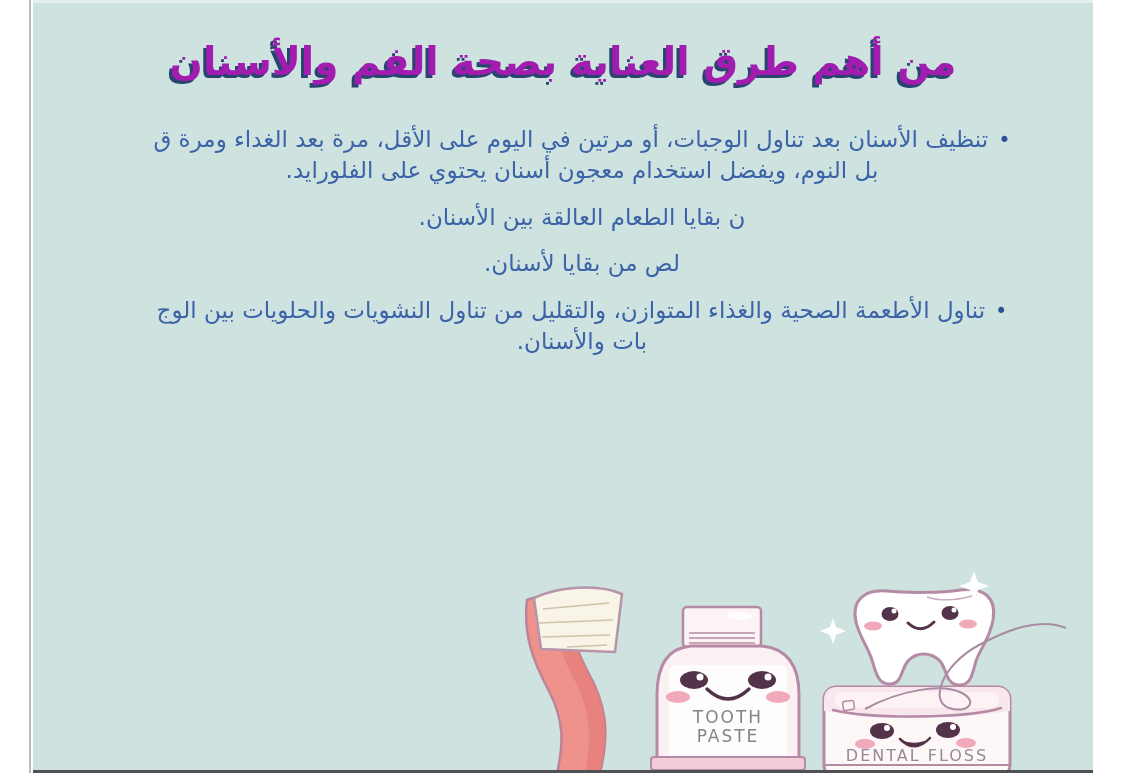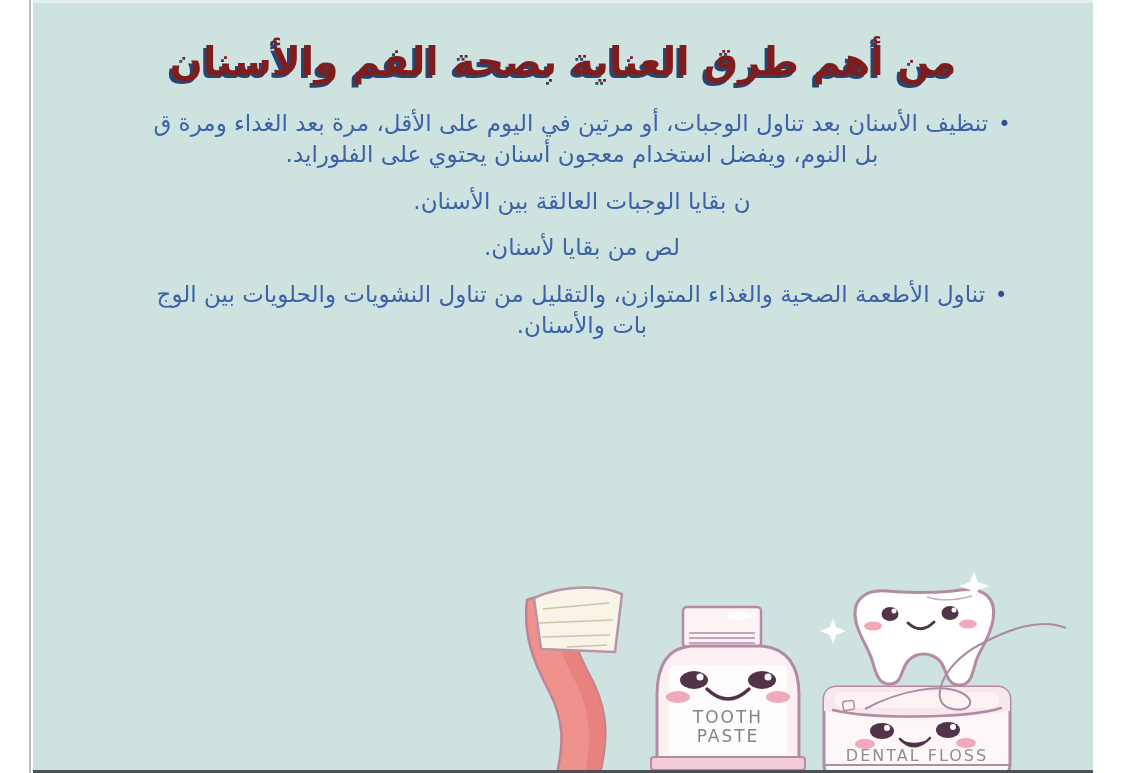--- a/index.html
+++ b/index.html
@@ -7,26 +7,26 @@
   .screen{position:relative;width:1125px;height:773px;background:#ffffff;overflow:hidden;}
   .left-rule{position:absolute;left:29px;top:0;width:2px;height:773px;background:#b7bbbb;}
   .slide{
     position:absolute;left:33px;top:0;width:1060px;height:770px;
     background:#cee3e0;border-top:3px solid #e4f0ee;box-sizing:border-box;
     overflow:hidden;
   }
   .bottom-line{position:absolute;left:33px;top:770px;width:1060px;height:3px;background:#4d5156;}
   .title{
     margin:36px 10px 0;text-align:center;
-    font-size:39px;font-weight:bold;color:#7f1d1d;
+    font-size:39px;font-weight:bold;color:#a21caf;
     text-shadow:-3px 3px 0 #27456f;
     font-family:"DejaVu Sans",sans-serif;
   }
   .bullets{
-    margin-top:24px;padding:0 32px 0 70px;
+    margin-top:40px;padding:0 32px 0 70px;
     color:#3c63a8;font-size:23px;line-height:1.33;
   }
   .bullet{text-align:center;margin-bottom:16px;}
   .bullet .line{min-height:30px;}
   .marker{margin-left:10px;font-size:21px;color:#2e4f92;}
   .art{position:absolute;left:497px;top:570px;width:570px;height:200px;}
   .art text{font-family:"DejaVu Sans",sans-serif;}
 </style>
 </head>
 <body>
@@ -39,21 +39,21 @@
     <h1 class="title">من أهم طرق العناية بصحة الفم والأسنان</h1>
 
     <div class="bullets">
 
       <div class="bullet">
         <div class="line"><span class="marker">•</span><span>تنظيف الأسنان بعد تناول الوجبات، أو مرتين في اليوم على الأقل، مرة بعد الغداء ومرة ق</span></div>
         <div class="line">بل النوم، ويفضل استخدام معجون أسنان يحتوي على الفلورايد.</div>
       </div>
 
       <div class="bullet">
-        <div class="line">ن بقايا الوجبات العالقة بين الأسنان.</div>
+        <div class="line">ن بقايا الطعام العالقة بين الأسنان.</div>
       </div>
 
 
       <div class="bullet">
         <div class="line">لص من بقايا لأسنان.</div>
       </div>
 
       <div class="bullet">
         <div class="line"><span class="marker">•</span><span>تناول الأطعمة الصحية والغذاء المتوازن، والتقليل من تناول النشويات والحلويات بين الوج</span></div>
         <div class="line">بات والأسنان.</div>

